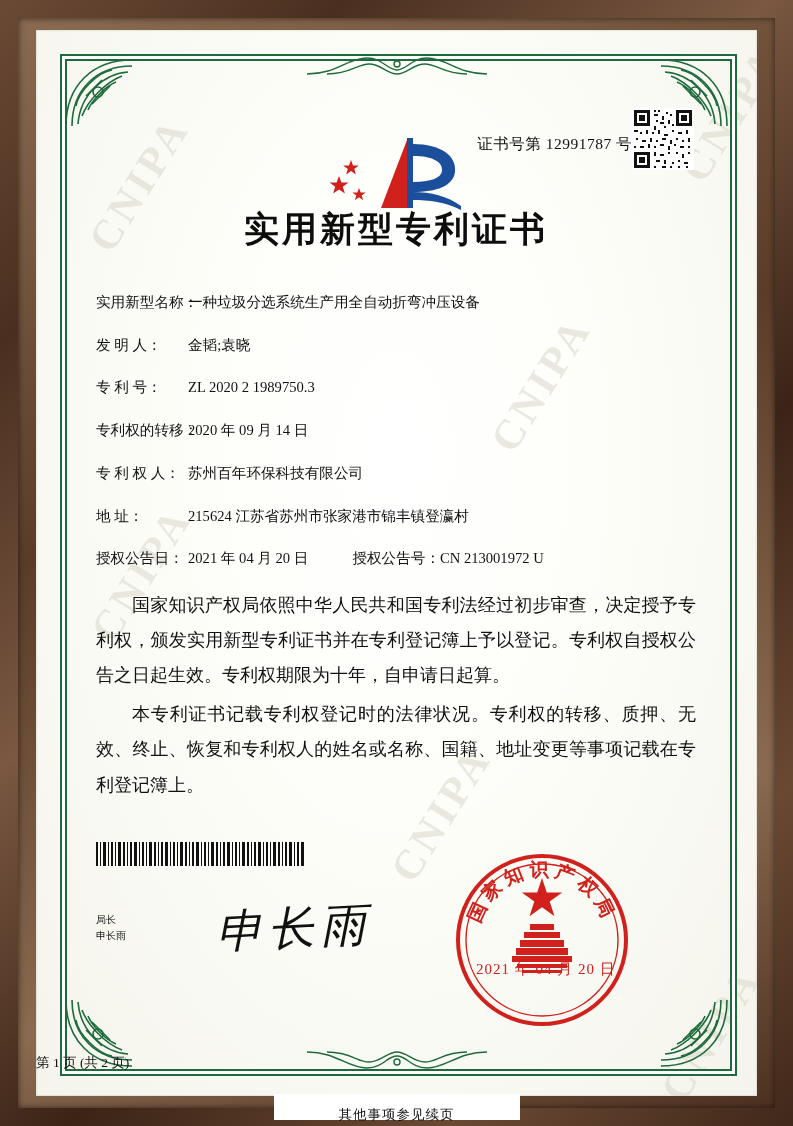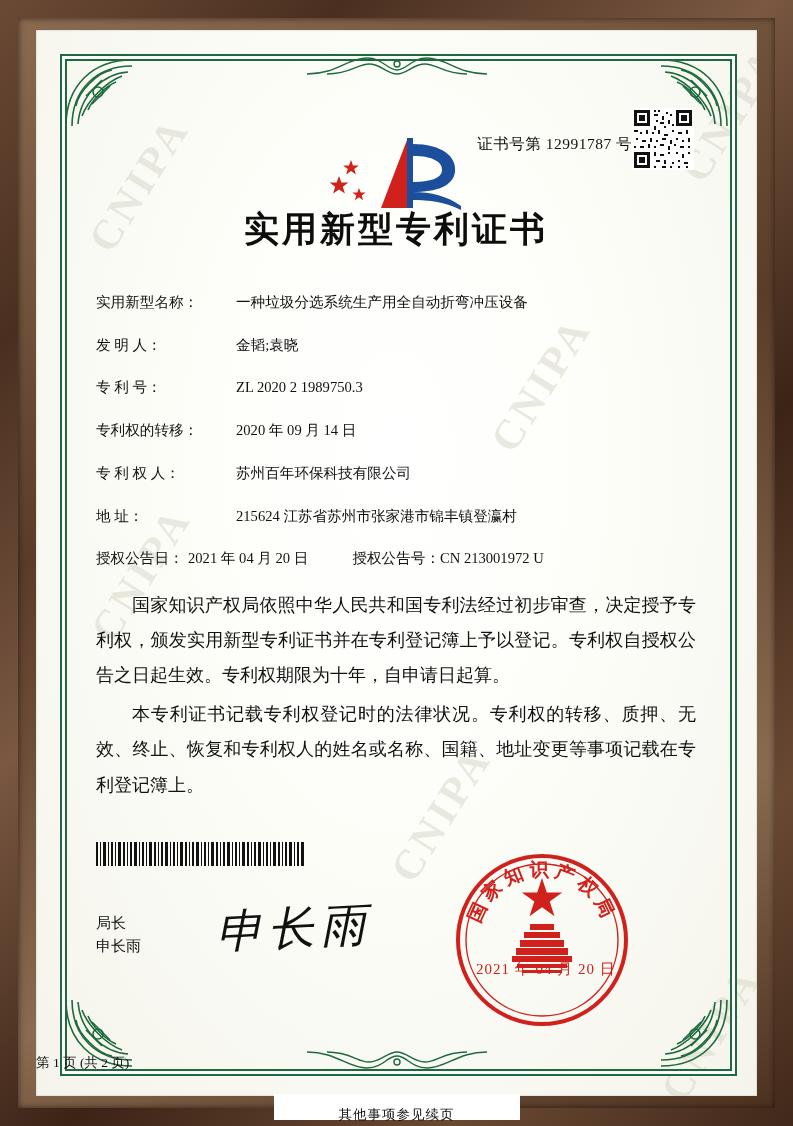--- a/index.html
+++ b/index.html
@@ -140,21 +140,21 @@
     display: flex;
     align-items: baseline;
     margin-bottom: 15px;
   }
   .flabel {
     width: 92px;
     flex: 0 0 92px;
     letter-spacing: 0;
     white-space: nowrap;
   }
-  .fvalue { flex: 1; margin-left: 48px; }
+  .fvalue { flex: 1; }
   .field.inline2 .fvalue2-label {
     margin-left: 44px;
   }
 
   .paras {
     margin-top: 8px;
     font-size: 18px;
     line-height: 1.95;
     color: #111;
     text-align: justify;
@@ -171,21 +171,21 @@
     top: 812px;
     width: 210px;
     height: 24px;
   }
 
   
   .sig-block {
     position: absolute;
     left: 60px;
     top: 882px;
-    font-size: 15px;
+    font-size: 10px;
     line-height: 1.55;
     color: #111;
   }
   .sig-hand {
     position: absolute;
     left: 180px;
     top: 868px;
     font-size: 46px;
     color: #111;
     font-family: "DejaVu Serif", serif;

